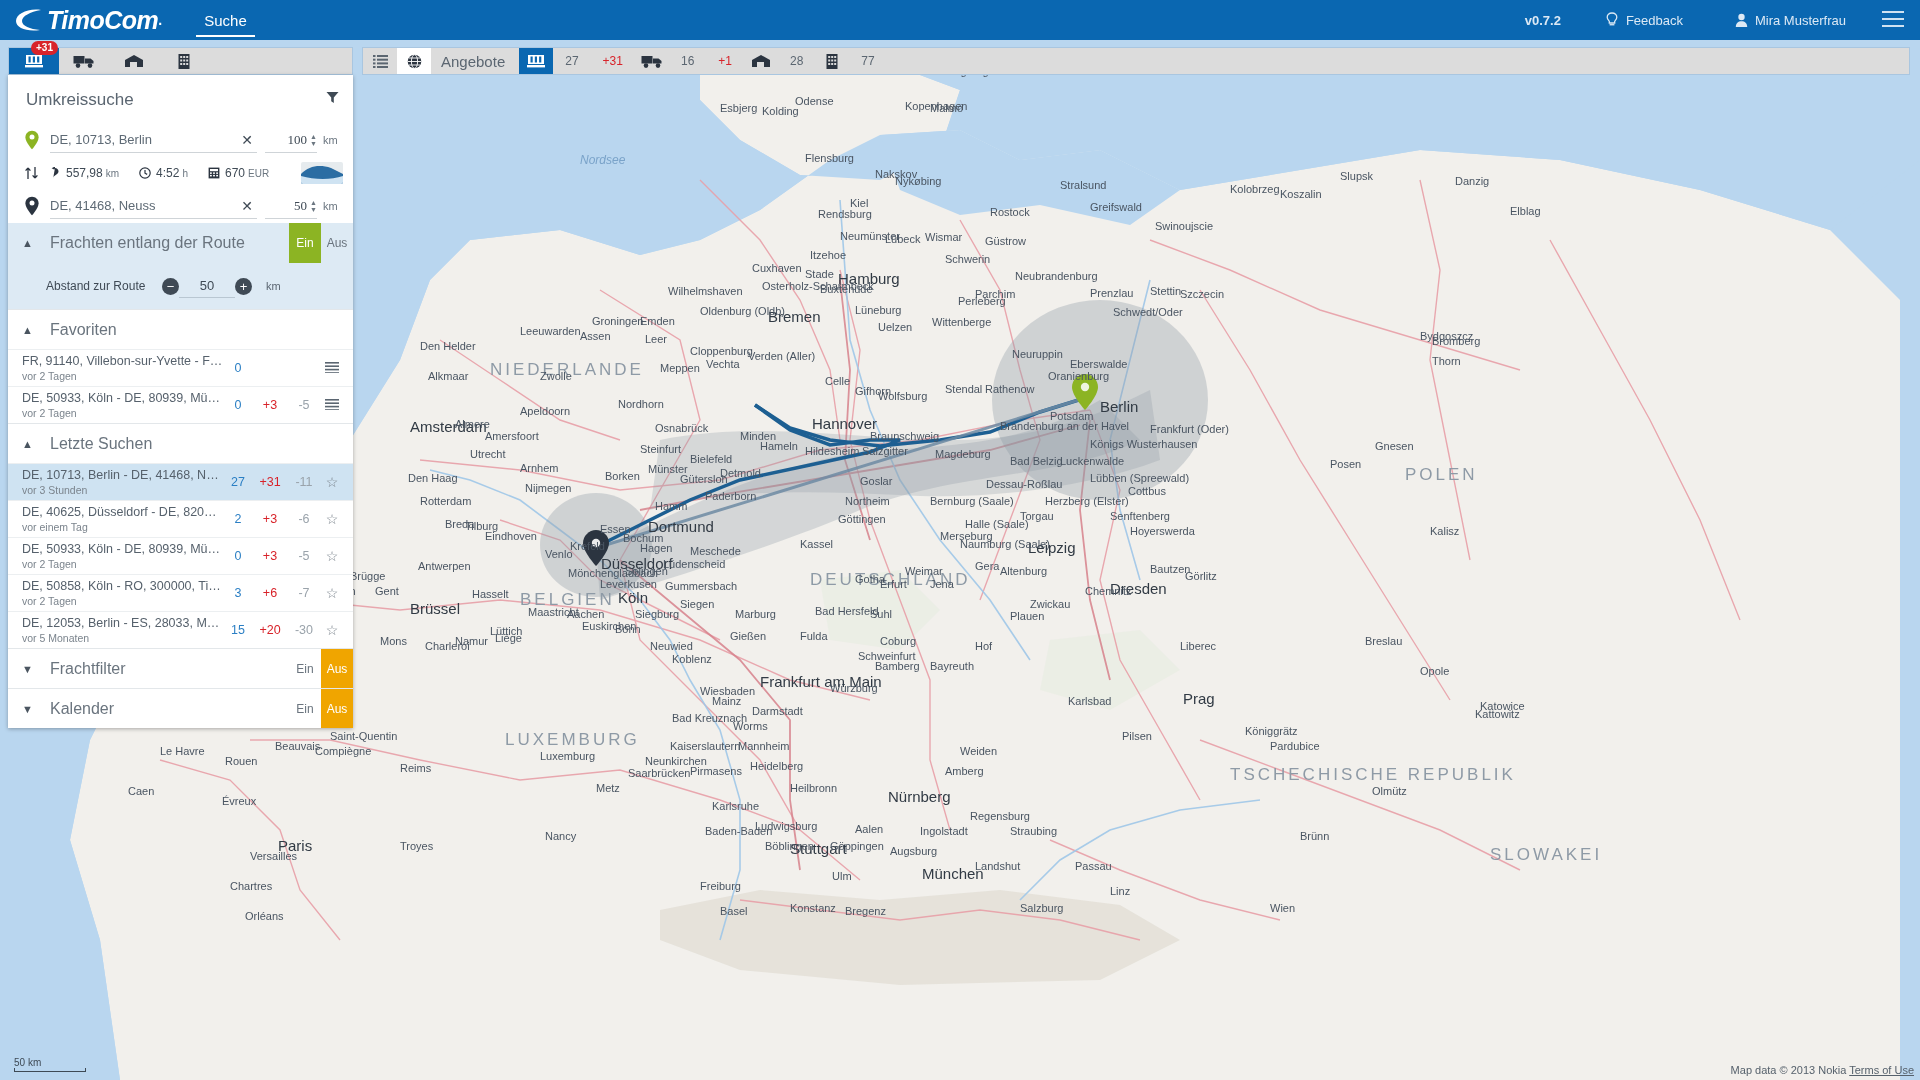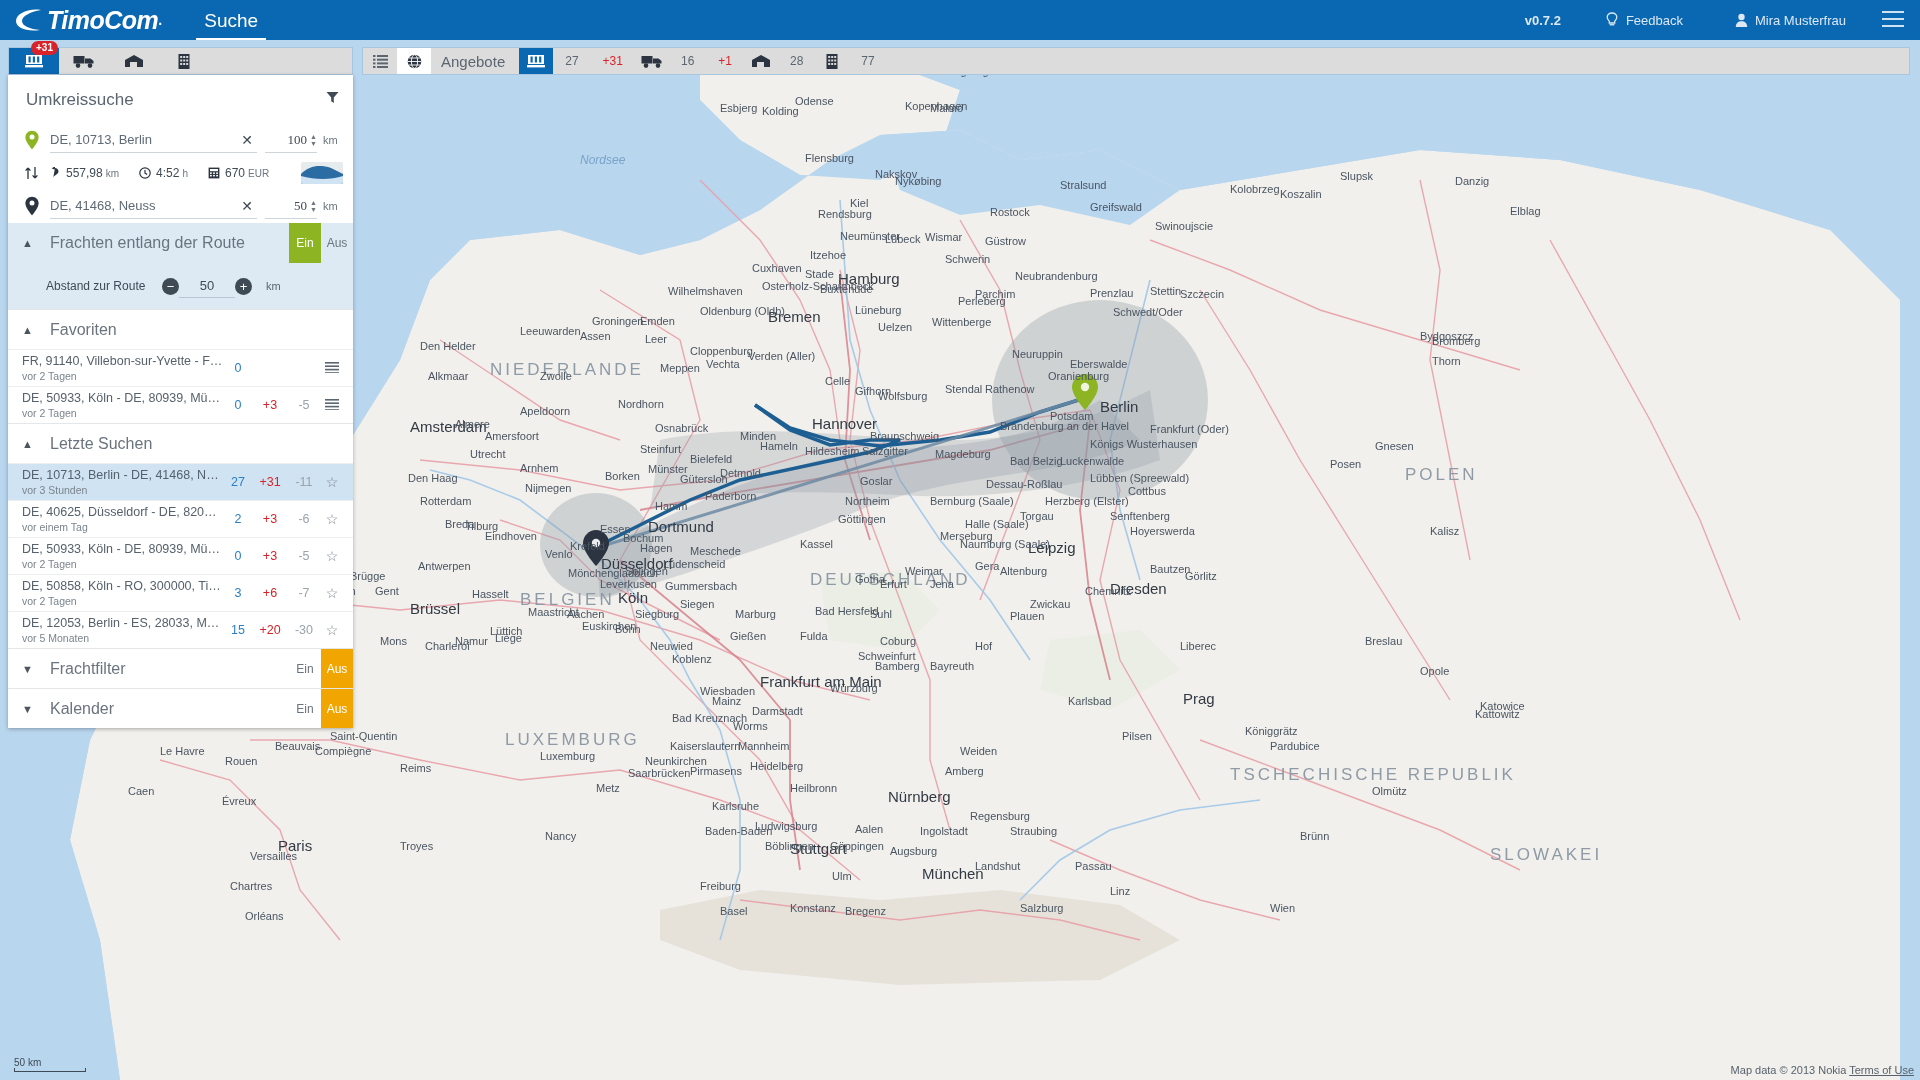--- a/index.html
+++ b/index.html
@@ -17,21 +17,21 @@
     background: #0a67b1; display: flex; align-items: center;
   }
   .logo-wrap { display: flex; align-items: flex-end; padding-left: 14px; }
   .logo-mark { width: 30px; height: 26px; margin-right: 3px; }
   .logo-text {
     color: #fff; font-size: 25px; font-weight: bold; font-style: italic;
     letter-spacing: -0.5px; line-height: 26px;
   }
   .logo-dot { color: #fff; font-size: 14px; font-weight: bold; line-height: 26px; }
   .nav-tab {
-    margin-left: 34px; color: #ffffff; font-size: 19px;
+    margin-left: 34px; color: #ffffff; font-size: 15px;
     padding: 9px 8px 8px 8px; position: relative; cursor: pointer;
   }
   .nav-tab.active::after {
     content: ""; position: absolute; left: 0; right: 0; bottom: 0;
     height: 2px; background: #ffffff;
   }
   .top-right { margin-left: auto; display: flex; align-items: center; padding-right: 14px; }
   .top-right > div { display: flex; align-items: center; color: #dce9f5; font-size: 13px; }
   .version { margin-right: 44px; font-weight: bold; color: #ffffff; }
   .feedback { margin-right: 52px; cursor: pointer; }

